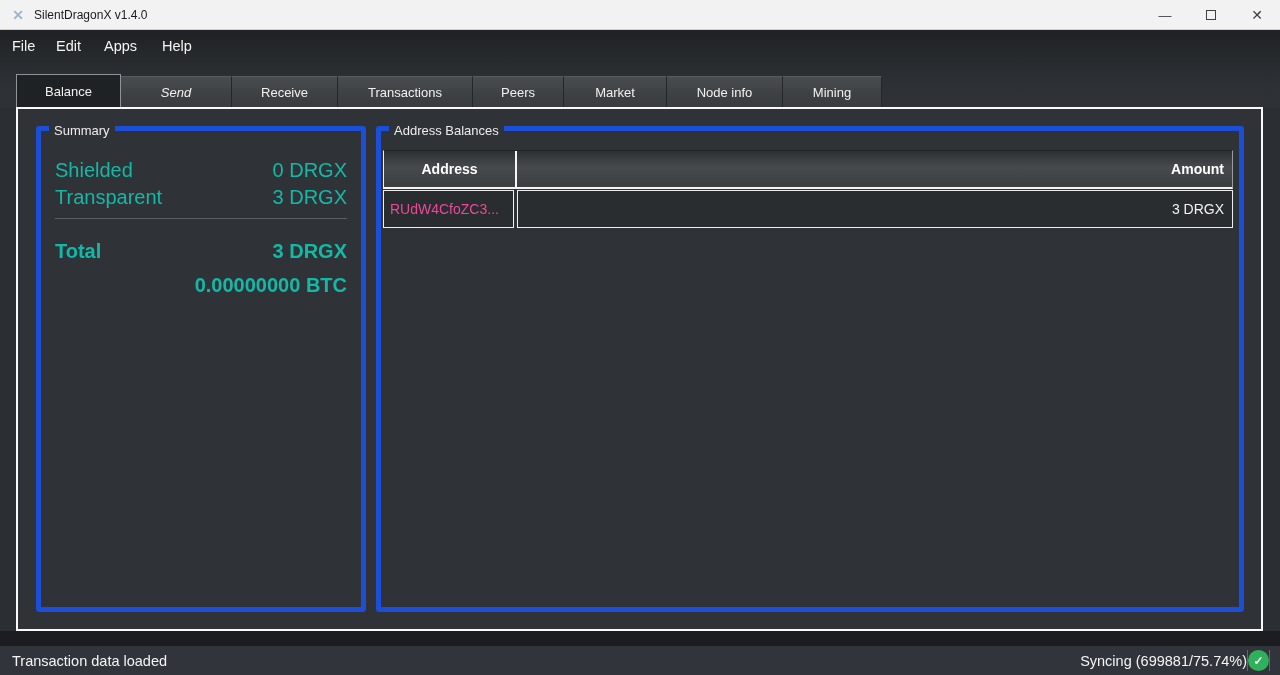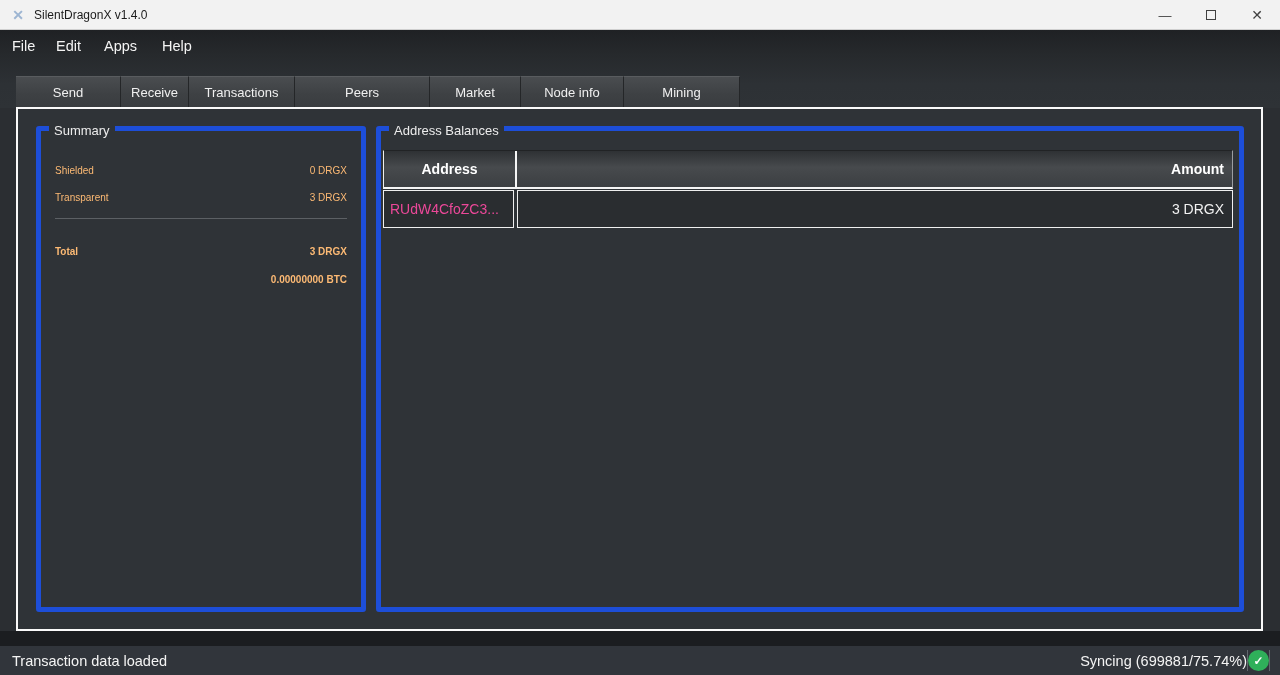--- a/index.html
+++ b/index.html
@@ -25,38 +25,38 @@
   .menu-item:nth-child(3){ left:104px; }
   .menu-item:nth-child(4){ left:162px; }
 
   
   .tabbar { position:absolute; top:44px; left:16px; height:34px; display:flex; align-items:stretch; }
   .tab { display:flex; align-items:center; justify-content:center; font-size:13px; color:#f0f0f0;
     background:linear-gradient(180deg,#4a4d50 0%,#3e4144 55%,#393c3f 100%);
     border-top:1px solid #595c5f; border-right:1px solid #242628; margin-top:2px; cursor:default; }
   .tab.active { margin-top:0; background:#1f2225; border:1px solid #909498; }
   .tab:nth-child(1){ width:105px; }
-  .tab:nth-child(2){ width:68px; }
+  .tab:nth-child(2){ width:111px;font-style:italic; }
   .tab:nth-child(3){ width:106px; }
   .tab:nth-child(4){ width:135px; }
   .tab:nth-child(5){ width:91px; }
   .tab:nth-child(6){ width:103px; }
   .tab:nth-child(7){ width:116px; }
   .tab:nth-child(8){ width:99px; }
 
   
   .content { position:absolute; top:107px; left:16px; width:1247px; height:524px; background:#2f3337; border:2px solid #fafafa; }
 
   .groupbox { position:absolute; border:5px solid #1d4ed8; border-radius:3px; }
   .groupbox-label { position:absolute; top:-9px; left:8px; background:#2f3337; padding:0 5px; font-size:13px; color:#ececec; line-height:17px; }
   .gb-summary { left:18px; top:17px; width:330px; height:486px; }
   .gb-addr { left:358px; top:17px; width:868px; height:486px;padding-left:6px; }
 
   
-  .summary-body { padding:26px 14px 0 14px; color:#fdba74; font-size:10px; }
+  .summary-body { padding:26px 14px 0 14px; color:#14b8a6; font-size:20px; }
   .sum-row { display:flex; justify-content:space-between; align-items:center; height:27px; }
   .sum-divider { border-top:1px solid #5c6064; margin:7px 0 9px 0; }
   .sum-row.total { font-weight:bold;margin-top:19px; }
   .sum-btc { text-align:right; font-weight:bold; margin-top:9px; }
 
   
   .addr-table { position:absolute; left:2px; top:19px; right:6px; }
   .tbl-header { display:flex; height:39px; align-items:stretch;
     background:linear-gradient(180deg,#2e3134 0%,#474a4d 45%,#3c3f42 100%);
     border-top:1px solid #212325; border-left:1px solid #efefef; border-right:1px solid #9a9da0; border-bottom:2px solid #f5f5f5; }
@@ -99,20 +99,21 @@
   </div>
 
   <div class="chrome-band">
     <div class="menubar">
       <div class="menu-item">File</div>
       <div class="menu-item">Edit</div>
       <div class="menu-item">Apps</div>
       <div class="menu-item">Help</div>
     </div>
     <div class="tabbar">
+      <div class="tab active">Balance</div>
       <div class="tab">Send</div>
       <div class="tab">Receive</div>
       <div class="tab">Transactions</div>
       <div class="tab">Peers</div>
       <div class="tab">Market</div>
       <div class="tab">Node info</div>
       <div class="tab">Mining</div>
     </div>
   </div>
 

